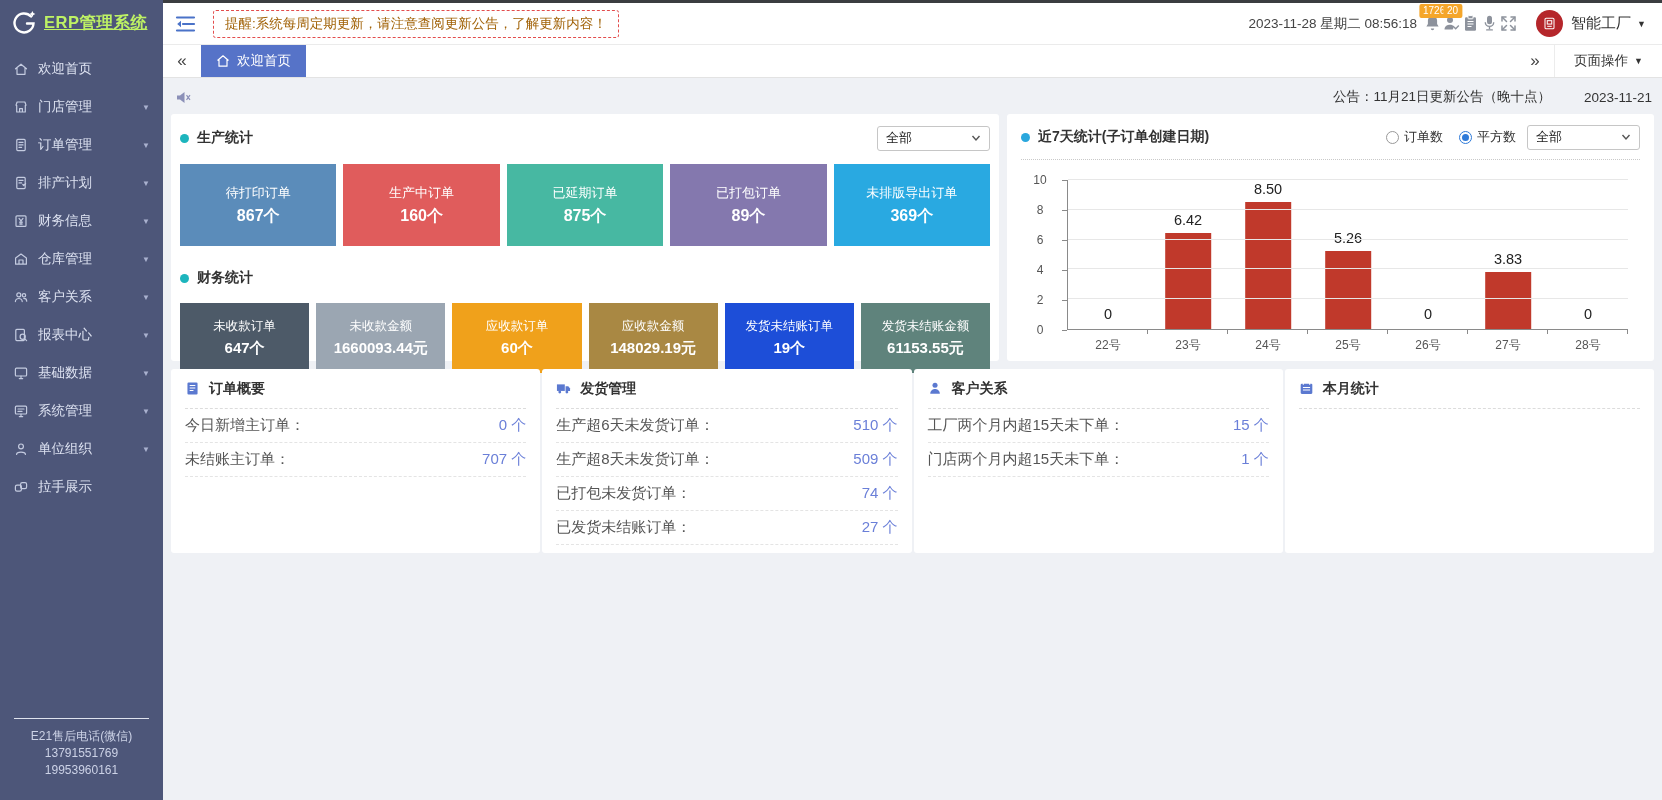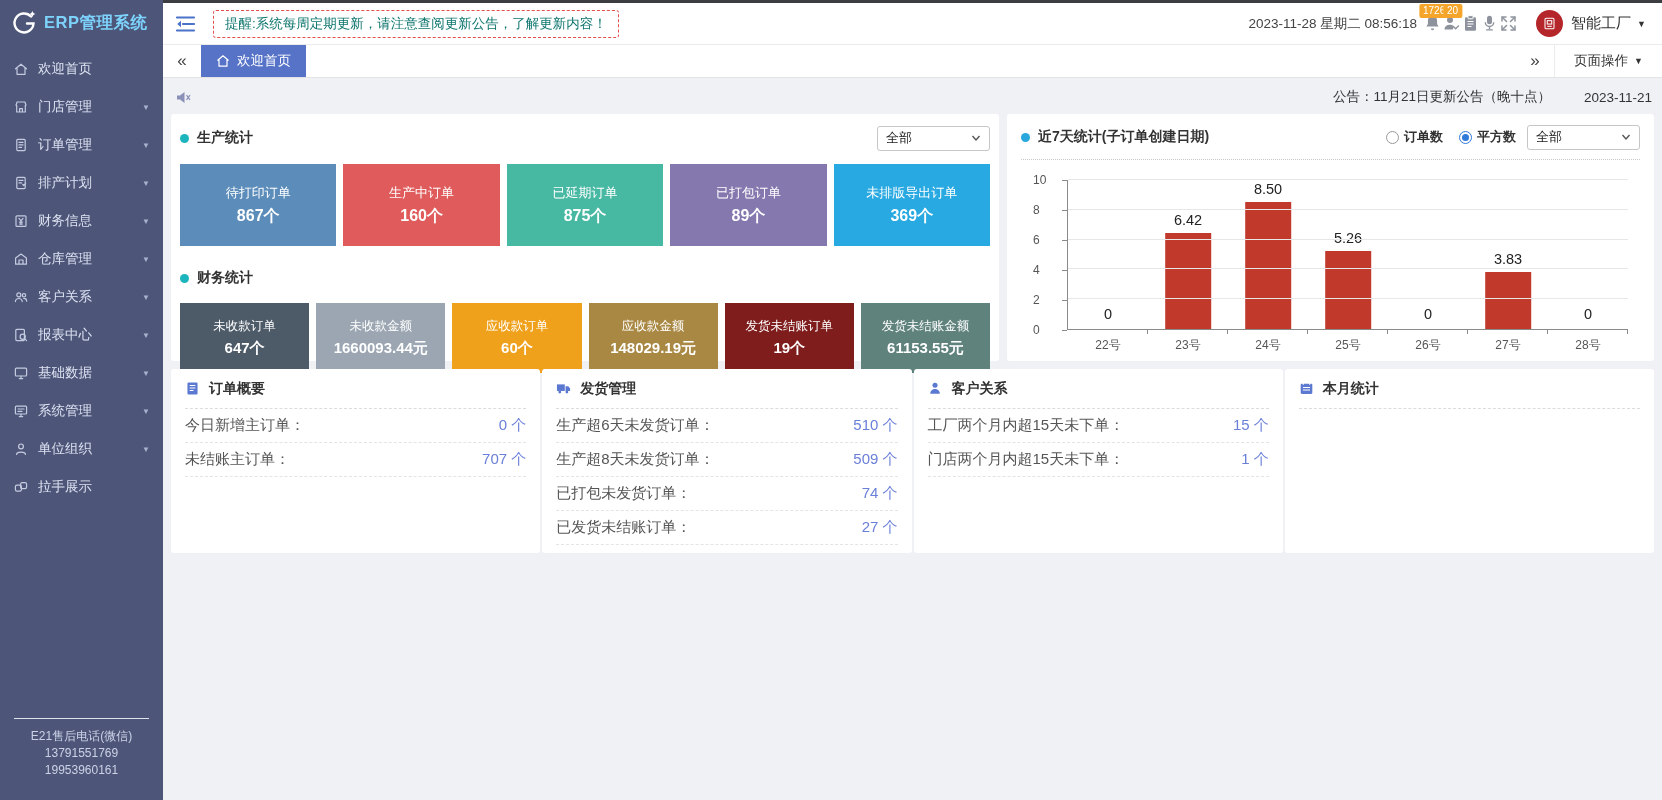--- a/index.html
+++ b/index.html
@@ -8,34 +8,34 @@
     width:1662px; height:800px; overflow:hidden;
     font-family:"Liberation Sans","DejaVu Sans",sans-serif;
     background:#eff1f5; display:flex;
   }
   svg { display:block; }
 
   
   .sidebar { width:163px; min-width:163px; background:#4d5679; color:#d5daeb; display:flex; flex-direction:column; }
   .logo { height:46px; display:flex; align-items:center; padding-left:9px; gap:5px; }
   .logo-mark { width:30px; height:30px; color:#fff; }
-  .logo-text { color:#7dd3fc; font-size:16.5px; font-weight:bold; letter-spacing:.5px; white-space:nowrap; }
+  .logo-text { color:#bef264; font-size:16.5px; font-weight:bold; letter-spacing:.5px; white-space:nowrap;text-decoration:underline; }
   .menu { flex:1; padding-top:4px; }
   .menu-item { height:38px; display:flex; align-items:center; padding:0 13px; font-size:13.5px; cursor:pointer; color:#dde2f1; }
   .mi-icon { width:16px; height:16px; margin-right:9px; color:#c4cbe0; flex:none; }
   .mi-caret { margin-left:auto; font-size:8px; color:#a9b1cf; }
   .side-footer { text-align:center; font-size:12px; color:#ccd2e6; line-height:17px; padding-bottom:21px; }
   .sf-divider { border-top:1px solid #dfe3ee; margin:0 14px 9px; }
 
   
   .main { flex:1; min-width:0; display:flex; flex-direction:column; }
   .top-strip { height:3px; background:#3b3d40; }
   .topbar { height:42px; background:#fff; border-bottom:1px solid #ebebeb; display:flex; align-items:center; padding:0 16px 0 12px; }
   .hamburger { width:21px; height:18px; color:#4a72c8; cursor:pointer; }
-  .notice { margin-left:17px; border:1px dashed #e34d4d; border-radius:3px; padding:4px 11px; color:#0f766e; font-size:13.5px; white-space:nowrap; }
+  .notice { margin-left:17px; border:1px dashed #e34d4d; border-radius:3px; padding:4px 11px; color:#a16207; font-size:13.5px; white-space:nowrap; }
   .flex-spacer { flex:1; }
   .datetime { font-size:13.5px; color:#444; margin-right:6px; white-space:nowrap; }
   .tb-icon { position:relative; width:19px; height:19px; color:#8d929c; cursor:pointer; }
   .badge { position:absolute; top:-10px; left:50%; transform:translateX(-45%); background:#f5a62a; color:#fff; font-size:10px; line-height:12px; padding:1px 4px; border-radius:2px; white-space:nowrap; }
   .avatar { width:27px; height:27px; border-radius:50%; background:#b5262b; margin-left:18px; display:flex; align-items:center; justify-content:center; cursor:pointer; flex:none; }
   .user-name { font-size:15px; color:#333; margin-left:8px; white-space:nowrap; cursor:pointer; }
   .caret-down { font-size:9px; color:#333; margin-left:6px; cursor:pointer; }
 
   .tabbar { height:33px; background:#fff; border-bottom:1px solid #e3e3e3; display:flex; align-items:stretch; }
   .tab-arrow { width:38px; display:flex; align-items:center; justify-content:center; font-size:17px; color:#444; cursor:pointer; }
@@ -64,30 +64,30 @@
   .stat-card { flex:1; height:82px; display:flex; flex-direction:column; align-items:center; justify-content:center; color:#fff; cursor:pointer; }
   .sc-label { font-size:13px; }
   .sc-value { font-size:16px; font-weight:bold; margin-top:4px; }
   .stat-row.fin { margin-top:12px; }
   .stat-row.fin .stat-card { height:70px; }
   .stat-row.fin .sc-label { font-size:12.5px; }
   .stat-row.fin .sc-value { font-size:15px; }
   .fin-head { margin-top:19px; }
 
   
-  .radio-group { display:flex; align-items:center; margin-right:11px;font-weight:bold; }
+  .radio-group { display:flex; align-items:center; margin-right:11px; }
   .radio { display:flex; align-items:center; gap:5px; cursor:pointer; font-size:13px; color:#333; margin-left:16px; }
   .radio-circle { width:13px; height:13px; border-radius:50%; border:1px solid #999; background:#fff; position:relative; flex:none; }
   .radio-circle.sel { border-color:#2f7bd9; }
   .radio-circle.sel::after { content:""; position:absolute; left:50%; top:50%; width:7px; height:7px; margin:-3.5px 0 0 -3.5px; border-radius:50%; background:#2f7bd9; }
   .chart-divider { border-bottom:1px dotted #c9c9c9; margin-top:9px; }
   .chart-wrap { position:relative; height:196px; margin-top:4px; }
   .plot { position:absolute; left:46px; right:12px; top:16px; bottom:30px; border-left:1px solid #8a8a8a; border-bottom:1px solid #8a8a8a; }
   .gridline { position:absolute; left:0; right:0; height:1px; background:#e7e7e7; }
-  .ylabel { position:absolute; left:12px; width:38px; text-align:left; font-size:12px; color:#555; transform:translateY(-50%); }
+  .ylabel { position:absolute; left:0; width:38px; text-align:center; font-size:12px; color:#555; transform:translateY(-50%); }
   .ytick { position:absolute; width:5px; height:1px; background:#8a8a8a; left:41px; }
   .bars { position:absolute; left:0; right:0; top:0; bottom:0; display:flex; }
   .slot { flex:1; position:relative; }
   .bar { position:absolute; bottom:0; left:50%; transform:translateX(-50%); width:57%; }
   .bar-val { position:absolute; left:50%; transform:translateX(-50%); font-size:14.5px; color:#222; white-space:nowrap; }
   .xticks { position:absolute; left:0; right:0; top:100%; height:5px; }
   .xtick { position:absolute; top:0; width:1px; height:5px; background:#8a8a8a; }
   .xlabels { position:absolute; left:0; right:0; top:calc(100% + 8px); display:flex; }
   .xlabel { flex:1; text-align:center; font-size:12px; color:#555; }
 
@@ -383,21 +383,21 @@
               <span class="sc-value">1660093.44元</span>
             </div>
             <div class="stat-card" style="background: rgb(240, 161, 27);">
               <span class="sc-label">应收款订单</span>
               <span class="sc-value">60个</span>
             </div>
             <div class="stat-card" style="background: rgb(169, 136, 67);">
               <span class="sc-label">应收款金额</span>
               <span class="sc-value">148029.19元</span>
             </div>
-            <div class="stat-card" style="background: #7f1d1d;">
+            <div class="stat-card" style="background: #1d4ed8;">
               <span class="sc-label">发货未结账订单</span>
               <span class="sc-value">19个</span>
             </div>
             <div class="stat-card" style="background: rgb(95, 131, 124);">
               <span class="sc-label">发货未结账金额</span>
               <span class="sc-value">61153.55元</span>
             </div>
           </div>
       </div>
 

